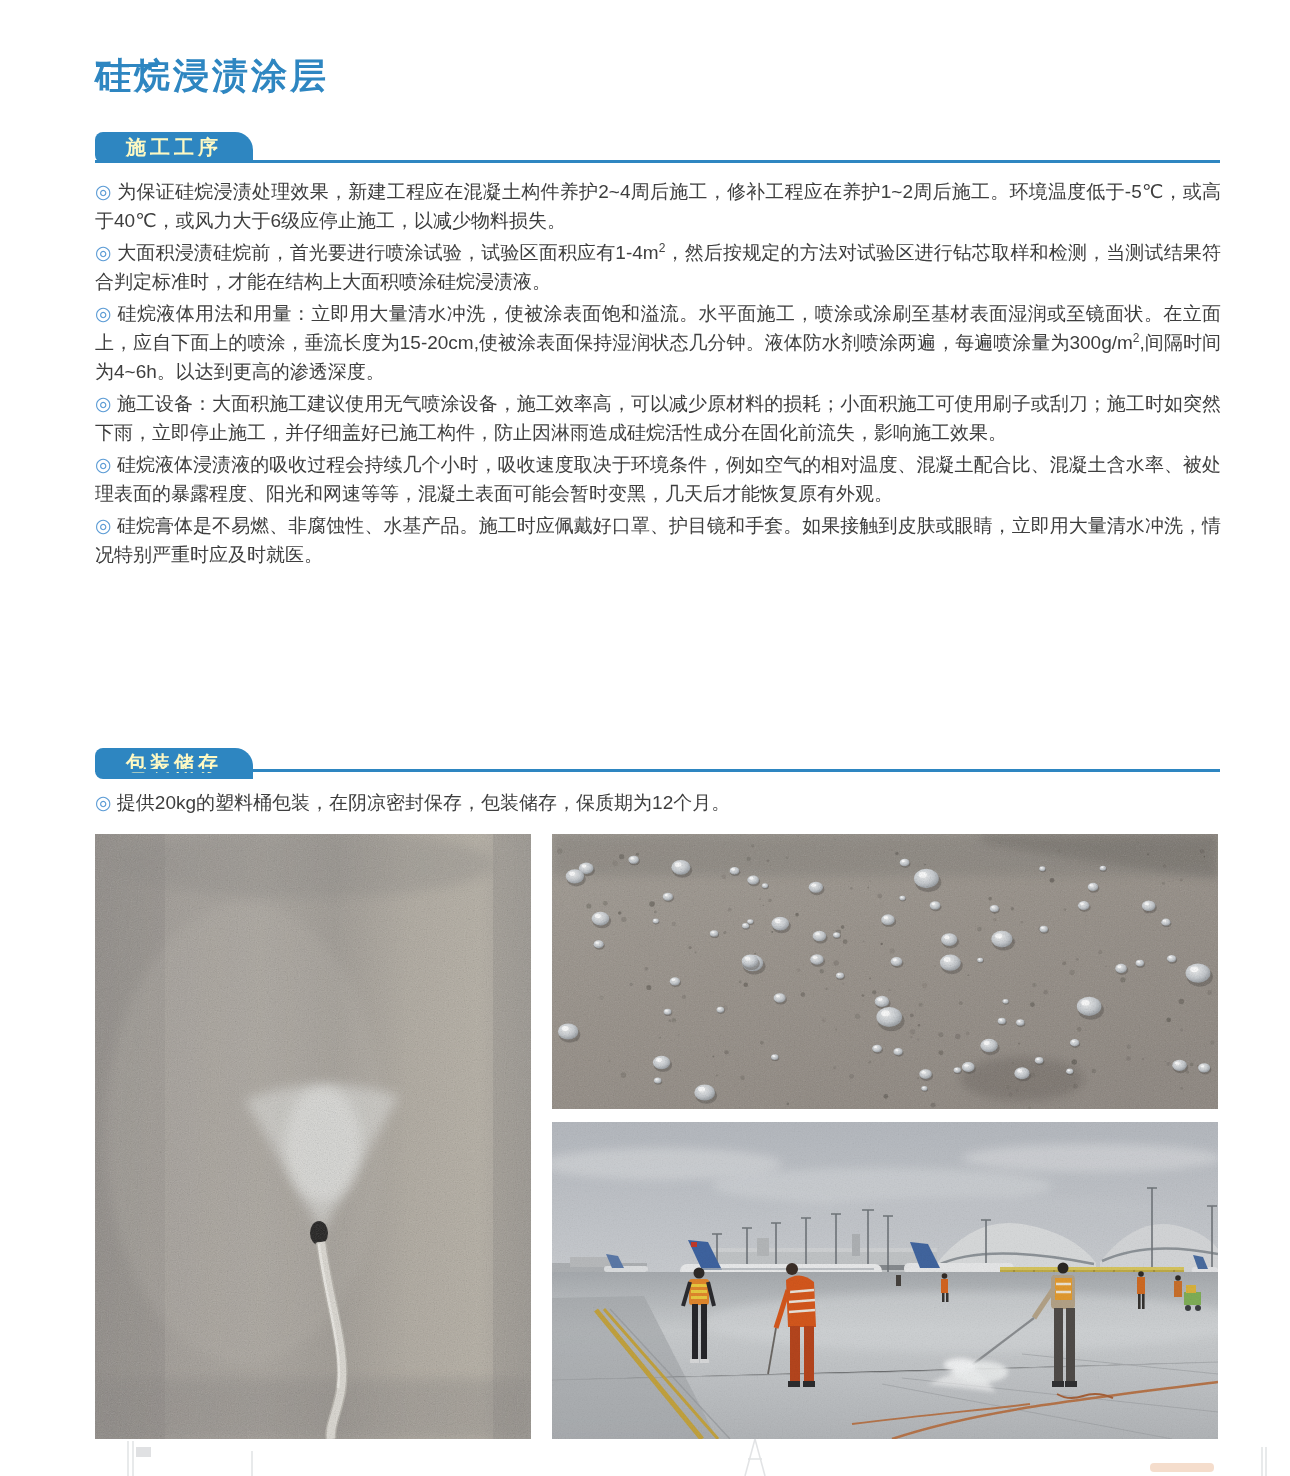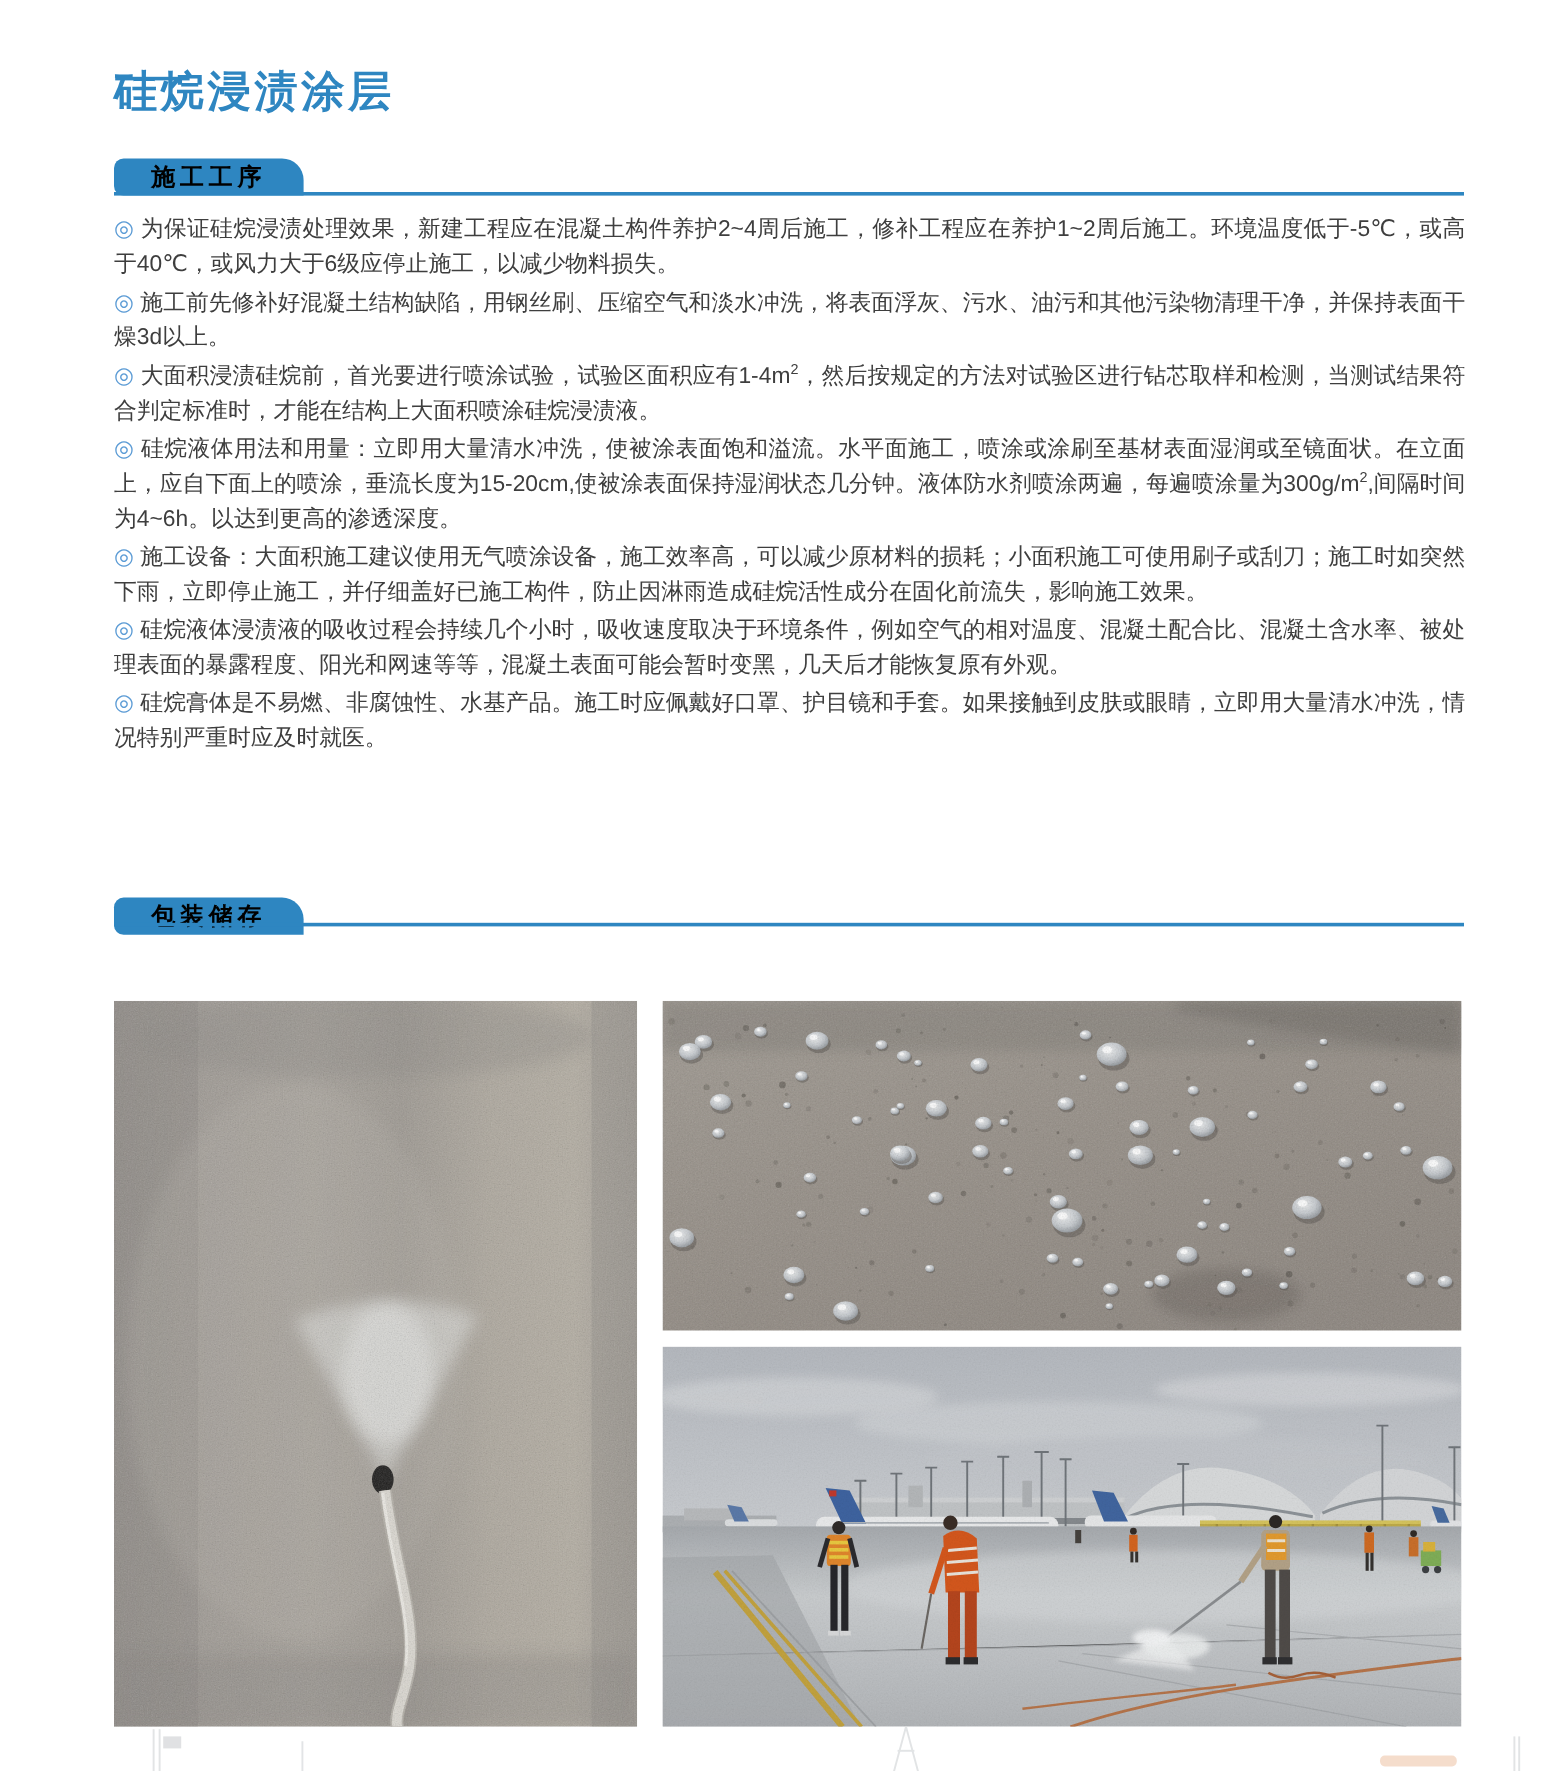--- a/index.html
+++ b/index.html
@@ -4,21 +4,21 @@
 <style>
   html,body{margin:0;padding:0;background:#ffffff;}
   .page{position:relative;width:1290px;height:1476px;background:#ffffff;overflow:hidden;
         font-family:"Liberation Sans","DejaVu Sans",sans-serif;}
   .page-title{position:absolute;left:95px;top:28px;font-size:36px;font-weight:700;
               color:#2e86c1;letter-spacing:3px;}
   .title-underline{position:absolute;left:96px;top:64px;width:62px;height:3px;background:#2e86c1;}
   .tabline{position:absolute;left:95px;width:1125px;height:3px;background:#2e86c1;}
   #line1{top:160px}#line2{top:769px}
   .tab{position:absolute;left:95px;width:158px;height:31px;background:#2e86c1;
-       border-radius:8px 18px 0 8px;color:#000000;font-size:20px;font-weight:700;
+       border-radius:8px 18px 0 8px;color:#fef9c3;font-size:20px;font-weight:700;
        letter-spacing:4px;display:flex;align-items:center;justify-content:center;}
   #tab1{top:132px}#tab2{top:748px}
   .bullets{position:absolute;left:95px;width:1126px;font-size:19px;line-height:29px;
            color:#3e3e3e;text-align:justify;}
   #bullets1{top:177px}#bullets2{top:788px}
   .bullet{margin:0 0 3px 0;}
   .marker{color:#5b9bd5;}
   .sup{font-size:12px;vertical-align:super;line-height:0;}
   .photo{position:absolute;overflow:hidden;}
   #photo-left{left:95px;top:834px;width:436px;height:605px;}
@@ -32,30 +32,32 @@
 
 <div class="page">
 
   <h1 class="page-title">硅烷浸渍涂层</h1>
   <div class="title-underline"></div>
 
   <div class="tab" id="tab1">施工工序</div>
   <div class="tabline" id="line1"></div>
   <div class="bullets" id="bullets1">
       <p class="bullet"><span class="marker">◎ </span><span>为保证硅烷浸渍处理效果，新建工程应在混凝土构件养护2~4周后施工，修补工程应在养护1~2周后施工。环境温度低于-5℃，或高于40℃，或风力大于6级应停止施工，以减少物料损失。</span></p>
-      <p class="bullet"><span class="marker">◎ </span><span>施工前先修补好混凝土结构缺陷，用钢丝刷、压缩空气和淡水冲洗，将表面浮灰、污水、油污和其他污染物清理干净，并保持表面干燥3d以上。</span></p>
       <p class="bullet"><span class="marker">◎ </span><span>大面积浸渍硅烷前，首光要进行喷涂试验，试验区面积应有1-4m</span><span class="sup">2</span><span>，然后按规定的方法对试验区进行钻芯取样和检测，当测试结果符合判定标准时，才能在结构上大面积喷涂硅烷浸渍液。</span></p>
       <p class="bullet"><span class="marker">◎ </span><span>硅烷液体用法和用量：立即用大量清水冲洗，使被涂表面饱和溢流。水平面施工，喷涂或涂刷至基材表面湿润或至镜面状。在立面上，应自下面上的喷涂，垂流长度为15-20cm,使被涂表面保持湿润状态几分钟。液体防水剂喷涂两遍，每遍喷涂量为300g/m</span><span class="sup">2</span><span>,间隔时间为4~6h。以达到更高的渗透深度。</span></p>
       <p class="bullet"><span class="marker">◎ </span><span>施工设备：大面积施工建议使用无气喷涂设备，施工效率高，可以减少原材料的损耗；小面积施工可使用刷子或刮刀；施工时如突然下雨，立即停止施工，并仔细盖好已施工构件，防止因淋雨造成硅烷活性成分在固化前流失，影响施工效果。</span></p>
       <p class="bullet"><span class="marker">◎ </span><span>硅烷液体浸渍液的吸收过程会持续几个小时，吸收速度取决于环境条件，例如空气的相对温度、混凝土配合比、混凝土含水率、被处理表面的暴露程度、阳光和网速等等，混凝土表面可能会暂时变黑，几天后才能恢复原有外观。</span></p>
       <p class="bullet"><span class="marker">◎ </span><span>硅烷膏体是不易燃、非腐蚀性、水基产品。施工时应佩戴好口罩、护目镜和手套。如果接触到皮肤或眼睛，立即用大量清水冲洗，情况特别严重时应及时就医。</span></p>
     </div>
 
   <div class="tab" id="tab2">包装储存</div>
   <div class="tabline" id="line2"></div>
+  <div class="bullets" id="bullets2">
+      <p class="bullet"><span class="marker">◎ </span><span>提供20kg的塑料桶包装，在阴凉密封保存，包装储存，保质期为12个月。</span></p>
+    </div>
 
   <div class="photo" id="photo-left">
     <svg viewBox="0 0 436 605" preserveAspectRatio="none">
       <defs>
         <linearGradient id="wallG" x1="0" y1="0" x2="1" y2="0">
           <stop offset="0" stop-color="#95918c"></stop>
             <stop offset="0.18" stop-color="#a29d97"></stop>
           <stop offset="0.38" stop-color="#a8a39c"></stop>
             <stop offset="0.55" stop-color="#a09b94"></stop>
           <stop offset="0.72" stop-color="#b0aaa0"></stop>

